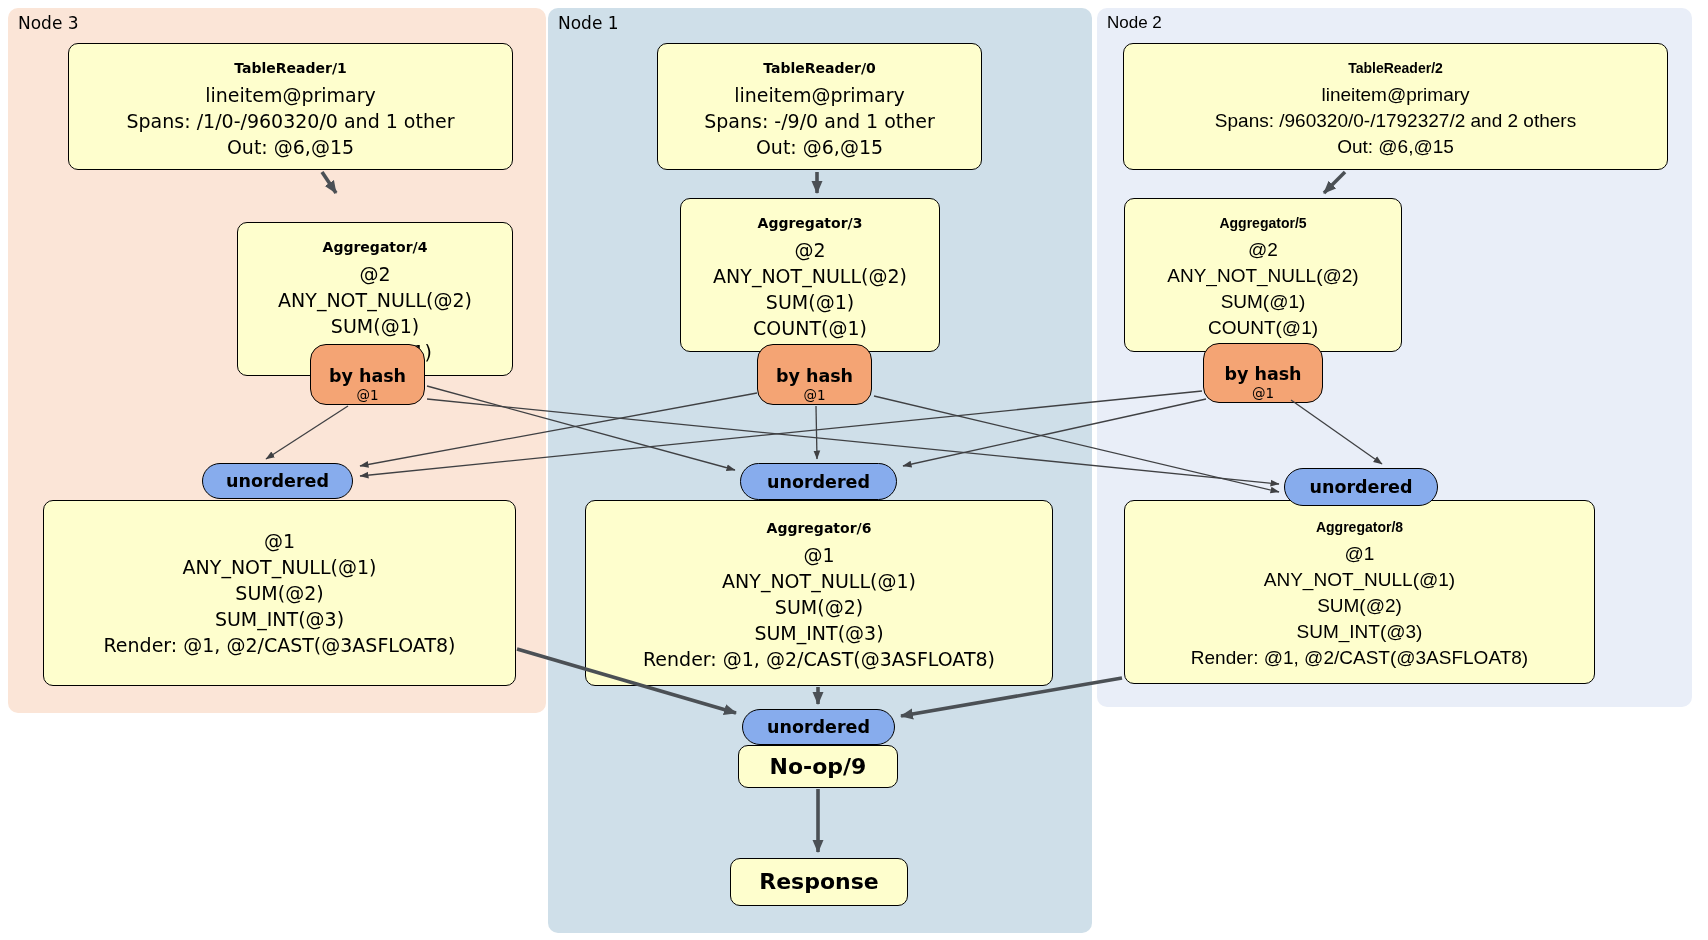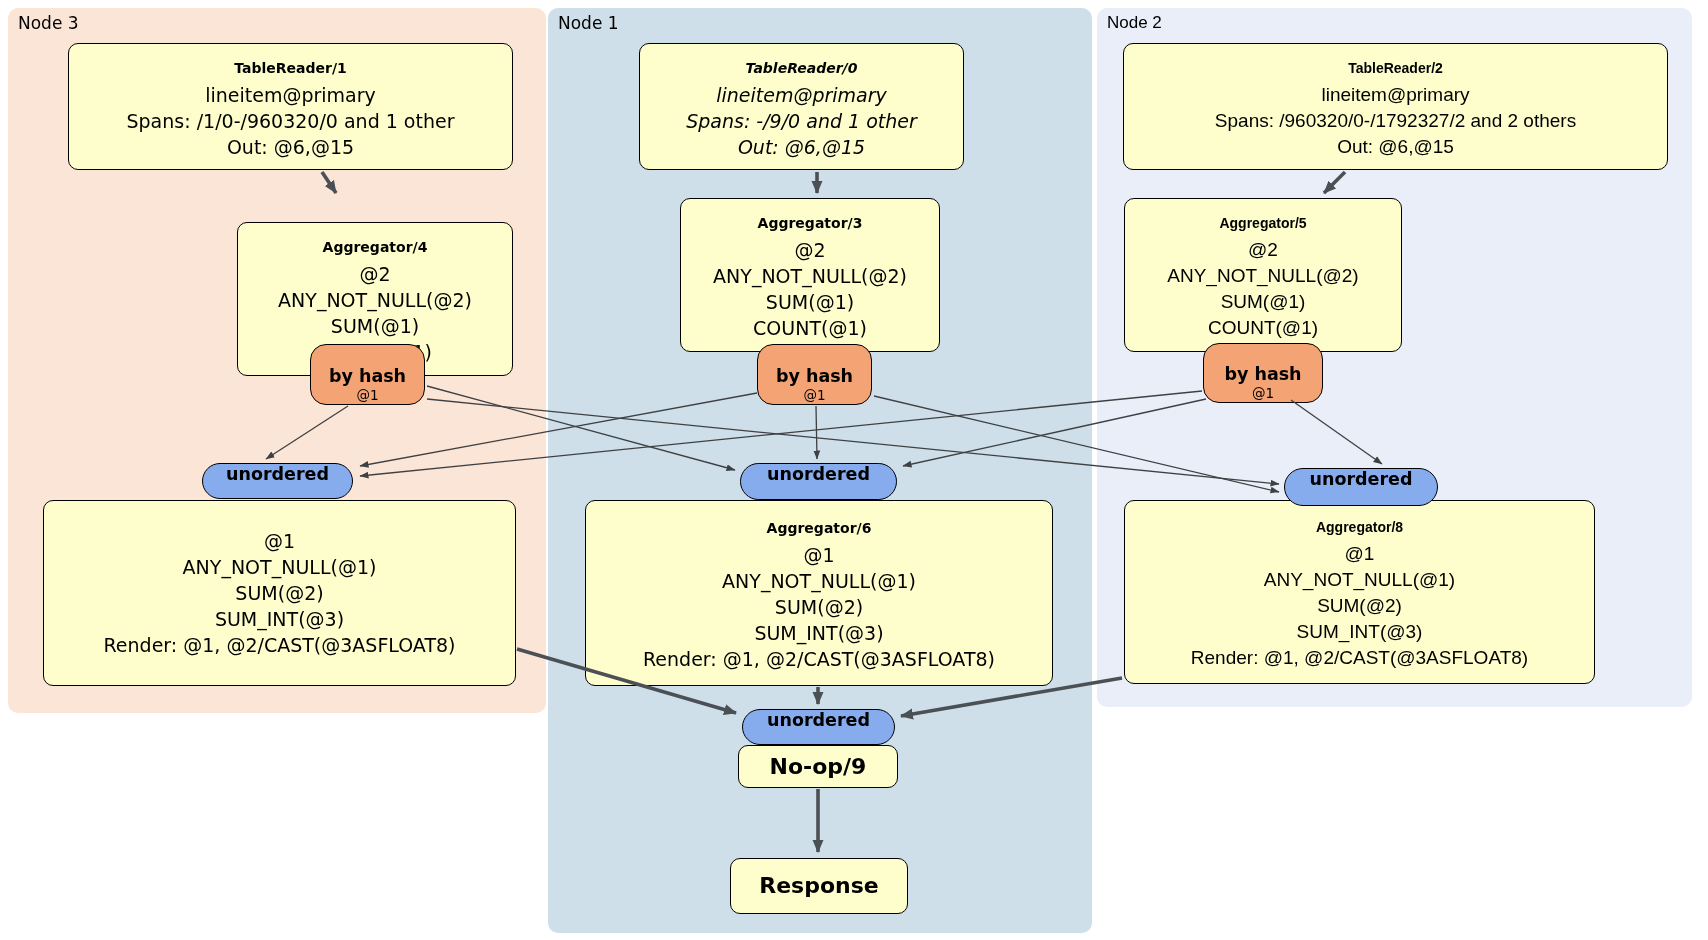--- a/index.html
+++ b/index.html
@@ -27,51 +27,51 @@
   .router{
     position:absolute;background:#f4a474;border:1.4px solid #000;border-radius:16px;
     box-sizing:border-box;text-align:center;display:flex;flex-direction:column;
     justify-content:flex-end;z-index:4;
   }
   .router .rlabel{font-weight:bold;font-size:17.5px;line-height:21px;}
   .router .rdetail{font-size:13.5px;line-height:17px;}
 
   .sync{
     position:absolute;background:#87aced;border:1.5px solid #000;border-radius:19px;
-    box-sizing:border-box;display:flex;justify-content:center;
+    box-sizing:border-box;display:flex;align-items:center;justify-content:center;
     font-weight:bold;font-size:17.5px;z-index:4;
   }
 
   .term .title{font-size:22px;line-height:26px;}
 
   .narrow{font-family:"Liberation Sans",sans-serif;}
 
   svg.edges{position:absolute;left:0;top:0;z-index:5;pointer-events:none;}
   .thin{stroke:#3f4043;stroke-width:1.3;fill:none;}
   .thick{stroke:#4b5055;stroke-width:3.6;fill:none;}
 
   
   .p-tr1{left:68px;top:43px;width:445px;height:127px;}
-  .p-tr0{left:639px;top:43px;width:325px;height:127px;font-style:italic;}
+  .p-tr0{left:657px;top:43px;width:325px;height:127px;}
   .p-tr2{left:1123px;top:43px;width:545px;height:127px;}
   .p-ag4{left:237px;top:198px;width:276px;height:154px;margin-top:24px;}
   .p-ag3{left:680px;top:198px;width:260px;height:154px;}
   .p-ag5{left:1124px;top:198px;width:278px;height:154px;}
   .p-r3{left:310px;top:344px;width:115px;height:61px;}
   .p-r1{left:757px;top:344px;width:115px;height:61px;}
   .p-r2{left:1203px;top:343px;width:120px;height:60px;}
   .p-s3{left:202px;top:463px;width:151px;height:36px;}
   .p-s1{left:740px;top:463px;width:157px;height:37px;}
   .p-s2{left:1284px;top:468px;width:154px;height:38px;}
   .p-ag7{left:43px;top:500px;width:473px;height:186px;}
   .p-ag6{left:585px;top:500px;width:468px;height:186px;}
   .p-ag8{left:1124px;top:500px;width:471px;height:184px;}
   .p-sf{left:742px;top:709px;width:153px;height:36px;}
   .p-noop{left:738px;top:745px;width:160px;height:43px;}
-  .p-resp{left:730px;top:858px;width:178px;height:56px;}
+  .p-resp{left:730px;top:858px;width:178px;height:48px;}
 </style>
 </head>
 <body>
 
 <div class="canvas">
 
   <div class="group g-node3"></div>
   <div class="group g-node1"></div>
   <div class="group g-node2"></div>
 

